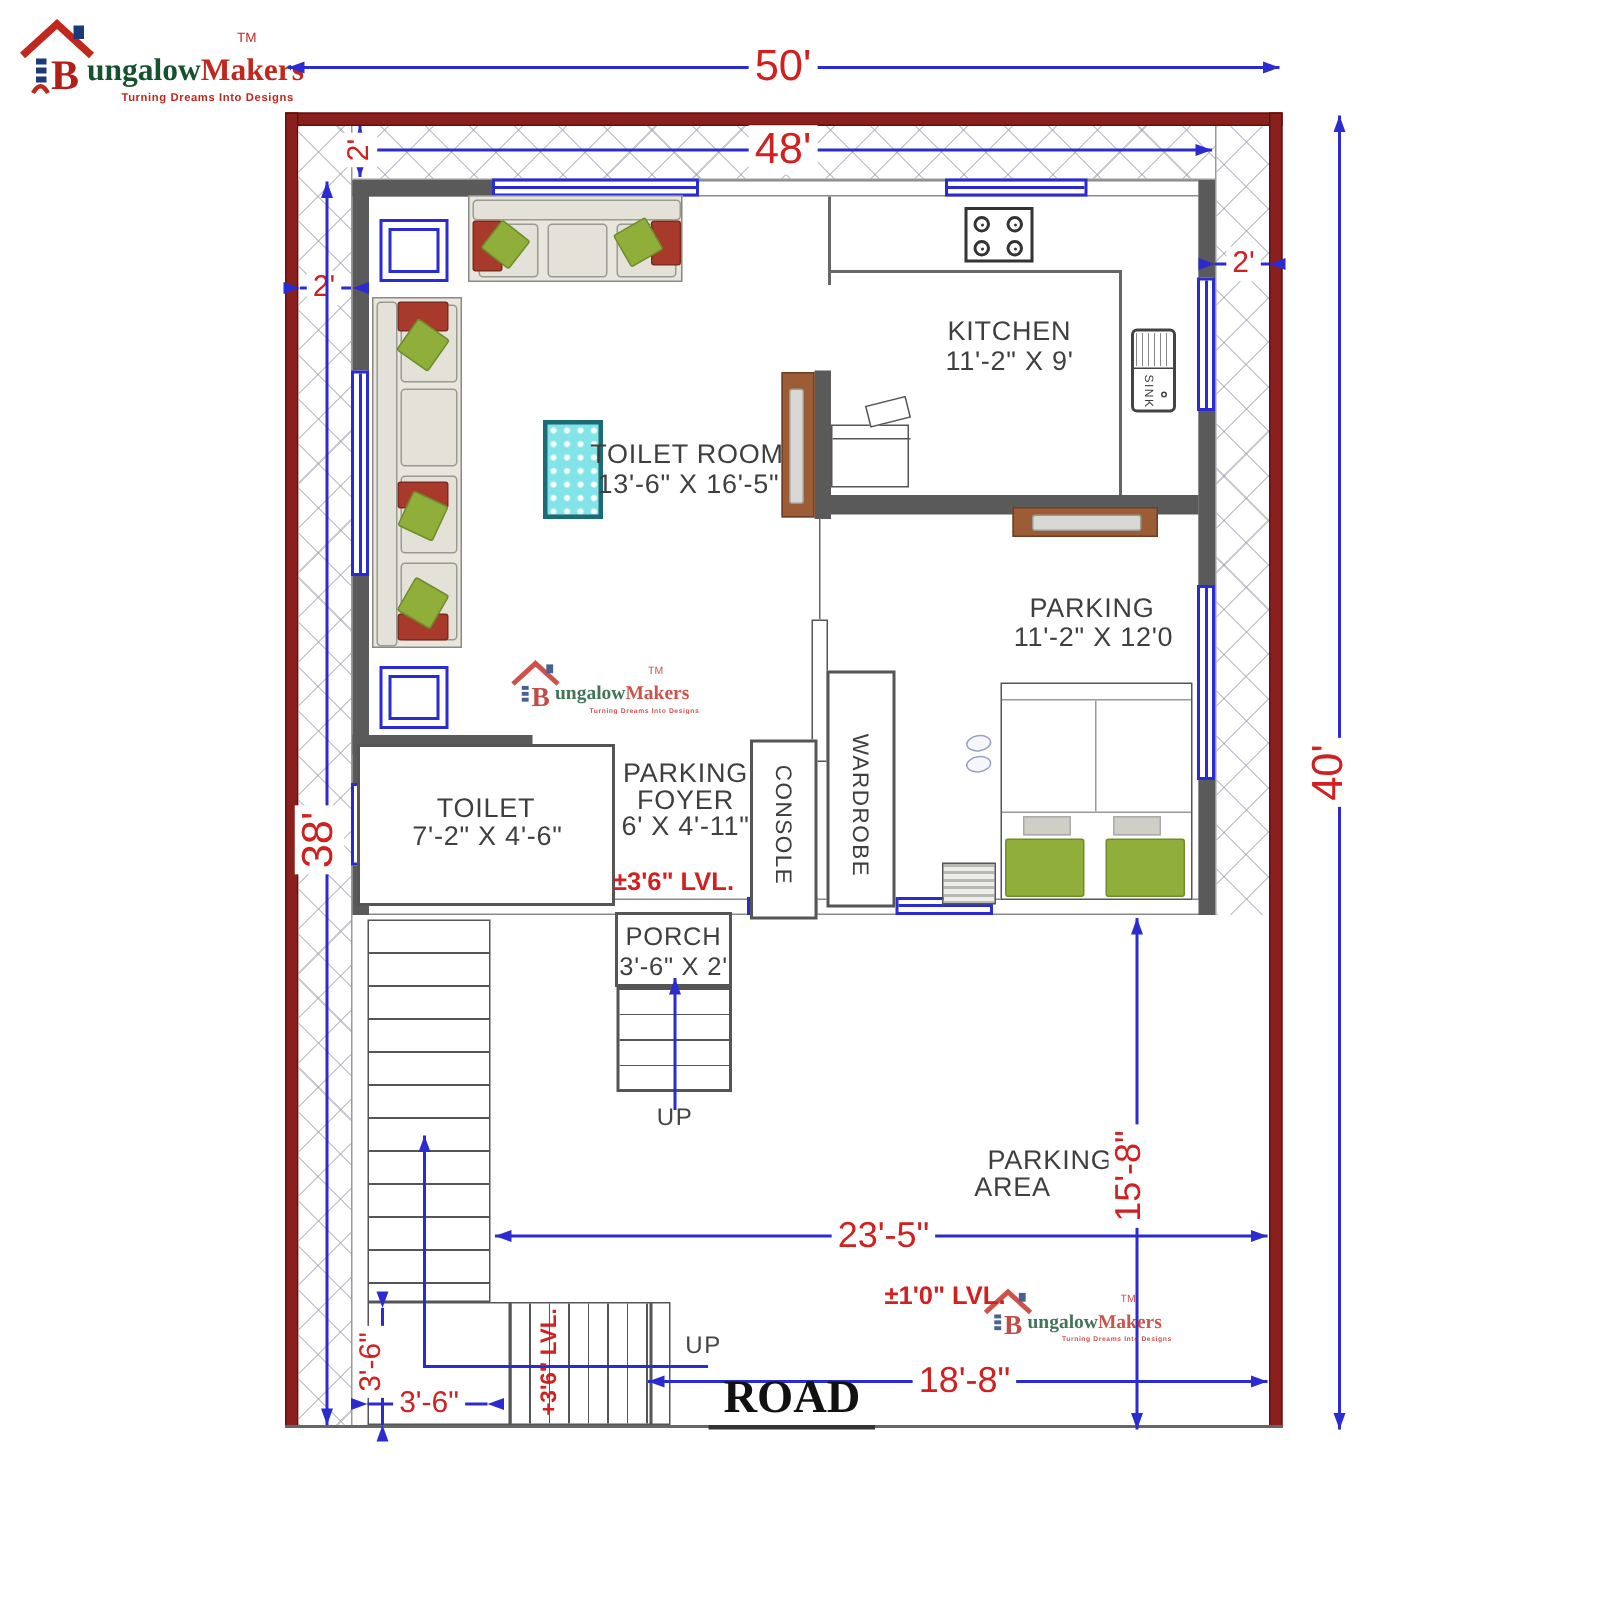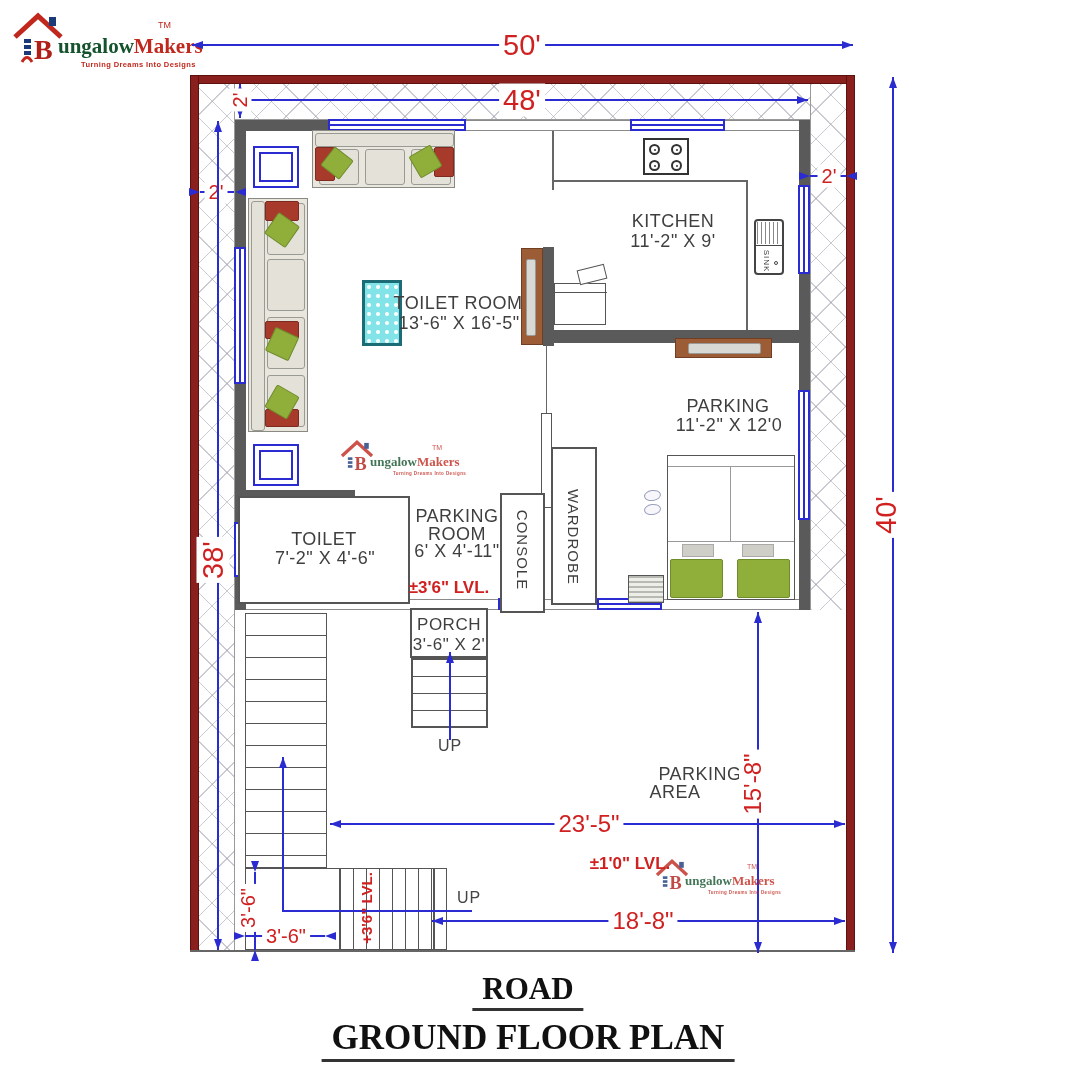--- a/index.html
+++ b/index.html
@@ -219,21 +219,21 @@
 
   <div class="abs rlab" style="left:458px;top:303px;">TOILET ROOM</div>
   <div class="abs rlab" style="left:459px;top:323px;">13'-6" X 16'-5"</div>
   <div class="abs rlab" style="left:673px;top:221px;">KITCHEN</div>
   <div class="abs rlab" style="left:673px;top:241px;">11'-2" X 9'</div>
   <div class="abs rlab" style="left:728px;top:406px;">PARKING</div>
   <div class="abs rlab" style="left:729px;top:425px;">11'-2" X 12'0</div>
   <div class="abs rlab" style="left:324px;top:539px;">TOILET</div>
   <div class="abs rlab" style="left:325px;top:558px;">7'-2" X 4'-6"</div>
   <div class="abs rlab" style="left:457px;top:516px;">PARKING</div>
-  <div class="abs rlab" style="left:457px;top:534px;">ROOM</div>
+  <div class="abs rlab" style="left:457px;top:534px;">FOYER</div>
   <div class="abs rlab" style="left:457px;top:551px;">6' X 4'-11"</div>
   <div class="abs redlab" style="left:449px;top:588px;">±3'6" LVL.</div>
   <div class="abs rlab s" style="left:449px;top:625px;">PORCH</div>
   <div class="abs rlab s" style="left:449px;top:645px;">3'-6" X 2'</div>
   <div class="abs rlab rot" style="left:522px;top:550px;">CONSOLE</div>
   <div class="abs rlab rot" style="left:573px;top:537px;">WARDROBE</div>
   <div class="abs rlab" style="left:700px;top:774px;">PARKING</div>
   <div class="abs rlab" style="left:675px;top:792px;">AREA</div>
   <div class="abs redlab" style="left:630px;top:864px;">±1'0" LVL.</div>
 
@@ -312,16 +312,15 @@
       <rect x="12" y="29" width="7" height="4" fill="#1a3a7a"></rect>
       <rect x="12" y="35" width="7" height="4" fill="#1a3a7a"></rect>
       <rect x="12" y="41" width="7" height="4" fill="#1a3a7a"></rect>
       <text x="22" y="49" font-family="Liberation Serif,serif" font-weight="bold" font-size="28" fill="#b02018">B</text>
     </svg>
     <div class="abs brandname" style="left:30px;top:18px;font-size:13px;"><span class="navy">ungalow</span><span class="bred">Makers</span></div>
     <div class="abs tagline" style="left:32px;top:35px;font-size:4.5px;">Turning Dreams Into Designs</div>
     <div class="abs tm" style="left:92px;top:8px;font-size:7px;">TM</div>
   </div>
 
-  <div class="abs title" style="left:528px;top:971px;font-size:31px;">ROAD</div>
-  <div class="abs title" style="left:528px;top:1018px;font-size:35px;">GROUND FLOOR PLAN</div>
+  <div class="abs title" style="left:528px;top:913px;font-size:31px;">ROAD</div>
 
 </div>
 
 </body></html>

